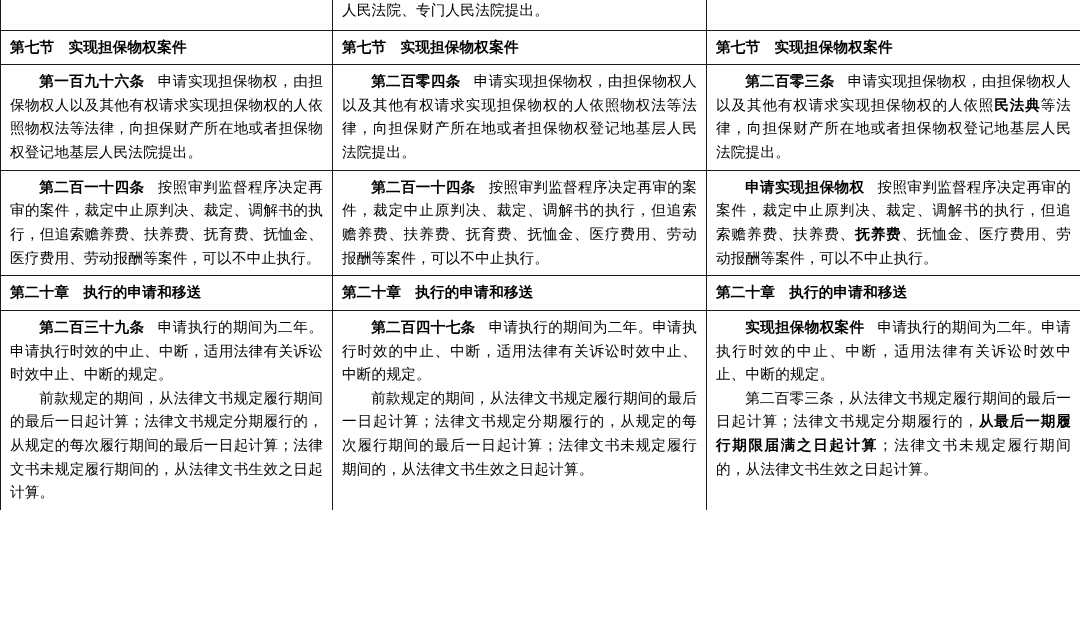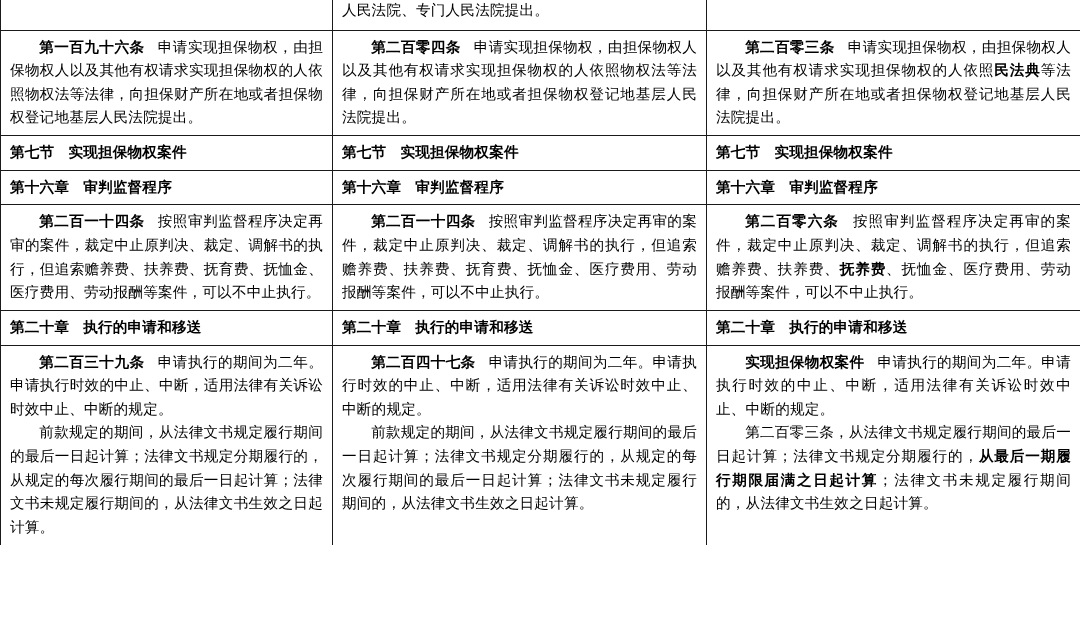--- a/index.html
+++ b/index.html
@@ -107,52 +107,47 @@
 
     <tr class="top-row">
       <td class="blank"></td>
       <td>
             <span class="top-text">人民法院、专门人民法院提出。</span>
           </td>
       <td class="blank"></td>
     </tr>
 
     <tr>
+      <td class="heading"><span>第七节</span><span class="gap"></span><span>实现担保物权案件</span></td>
+      <td class="heading"><span>第七节</span><span class="gap"></span><span>实现担保物权案件</span></td>
+      <td class="heading"><span>第七节</span><span class="gap"></span><span>实现担保物权案件</span></td>
+    </tr>
+
+    <tr>
       <td>
         <p><span class="artno">第一百九十六条</span><span class="sp"></span><span>申请实现担保物权，由担保物权人以及其他有权请求实现担保物权的人依照物权法等法律，向担保财产所在地或者担保物权登记地基层人民法院提出。</span></p>
       </td>
       <td>
         <p><span class="artno">第二百零四条</span><span class="sp"></span><span>申请实现担保物权，由担保物权人以及其他有权请求实现担保物权的人依照物权法等法律，向担保财产所在地或者担保物权登记地基层人民法院提出。</span></p>
       </td>
       <td>
         <p><span class="artno">第二百零三条</span><span class="sp"></span><span>申请实现担保物权，由担保物权人以及其他有权请求实现担保物权的人依照</span><b class="em">民法典</b><span>等法律，向担保财产所在地或者担保物权登记地基层人民法院提出。</span></p>
       </td>
     </tr>
 
-    <tr>
-      <td class="heading"><span>第七节</span><span class="gap"></span><span>实现担保物权案件</span></td>
-      <td class="heading"><span>第七节</span><span class="gap"></span><span>实现担保物权案件</span></td>
-      <td class="heading"><span>第七节</span><span class="gap"></span><span>实现担保物权案件</span></td>
-    </tr>
-
-    <tr>
-      <td class="heading"><span>第十六章</span><span class="gap"></span><span>审判监督程序</span></td>
-      <td class="heading"><span>第十六章</span><span class="gap"></span><span>审判监督程序</span></td>
-      <td class="heading"><span>第十六章</span><span class="gap"></span><span>审判监督程序</span></td>
-    </tr>
 
     <tr>
       <td>
         <p><span class="artno">第二百一十四条</span><span class="sp"></span><span>按照审判监督程序决定再审的案件，裁定中止原判决、裁定、调解书的执行，但追索赡养费、扶养费、抚育费、抚恤金、医疗费用、劳动报酬等案件，可以不中止执行。</span></p>
       </td>
       <td>
         <p><span class="artno">第二百一十四条</span><span class="sp"></span><span>按照审判监督程序决定再审的案件，裁定中止原判决、裁定、调解书的执行，但追索赡养费、扶养费、抚育费、抚恤金、医疗费用、劳动报酬等案件，可以不中止执行。</span></p>
       </td>
       <td>
-        <p><span class="artno">第二百零六条</span><span class="sp"></span><span>按照审判监督程序决定再审的案件，裁定中止原判决、裁定、调解书的执行，但追索赡养费、扶养费、</span><b class="em">抚养费</b><span>、抚恤金、医疗费用、劳动报酬等案件，可以不中止执行。</span></p>
+        <p><span class="artno">申请实现担保物权</span><span class="sp"></span><span>按照审判监督程序决定再审的案件，裁定中止原判决、裁定、调解书的执行，但追索赡养费、扶养费、</span><b class="em">抚养费</b><span>、抚恤金、医疗费用、劳动报酬等案件，可以不中止执行。</span></p>
       </td>
     </tr>
 
 
     <tr>
       <td class="heading"><span>第二十章</span><span class="gap"></span><span>执行的申请和移送</span></td>
       <td class="heading"><span>第二十章</span><span class="gap"></span><span>执行的申请和移送</span></td>
       <td class="heading"><span>第二十章</span><span class="gap"></span><span>执行的申请和移送</span></td>
     </tr>
 

